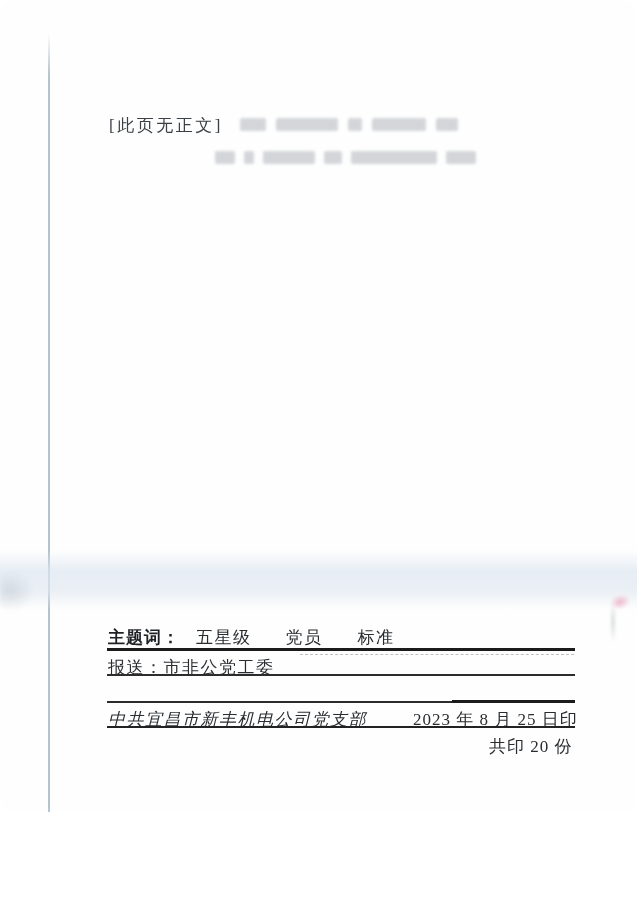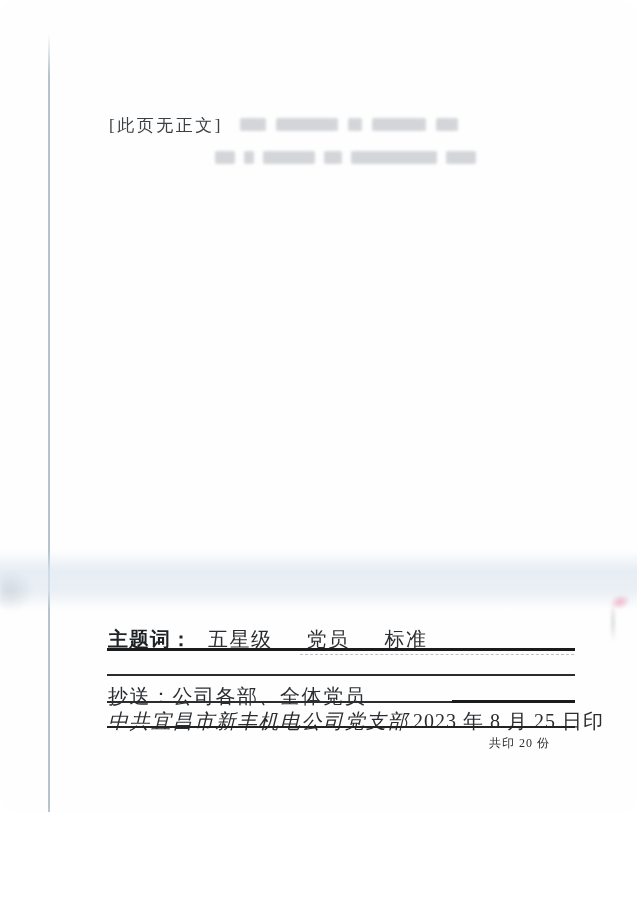--- a/index.html
+++ b/index.html
@@ -50,38 +50,38 @@
   
   .notice{
     position:absolute;left:109px;top:114px;
     font-size:17px;letter-spacing:2.5px;color:#3b4045;
     white-space:nowrap;
   }
   
   .bleed{position:absolute;display:flex;align-items:center;opacity:.55;filter:blur(1.6px);}
   .bleed .blob{height:13px;background:#b0b5bb;border-radius:2px;display:inline-block;}
   
-  .frow{position:absolute;white-space:nowrap;font-size:20px;letter-spacing:1.5px;color:#2a2d30;}
+  .frow{position:absolute;white-space:nowrap;font-size:17px;letter-spacing:1.5px;color:#2a2d30;}
   .subject-label{
     font-family:"Liberation Sans","DejaVu Sans",sans-serif;
     font-weight:700;letter-spacing:1px;color:#1f2225;
   }
   .term{display:inline-block;}
   .rule{position:absolute;left:107px;width:468px;background:#1b1b1b;}
   .rule-thick{height:3px;}
   .rule-thin{height:1.5px;background:#2c2c2c;}
   .rule-med{height:2px;background:#222;}
   .rule-dash{
     position:absolute;left:300px;width:274px;height:0;
     border-bottom:1px dashed #8a8f94;opacity:.55;background:none;
   }
   .rule-seg{position:absolute;height:2.5px;background:#1b1b1b;}
   .issuer{position:absolute;left:108px;font-style:italic;}
   .print-date{position:absolute;left:413px;letter-spacing:1px;}
-  .copies{position:absolute;left:489px;top:735px;font-size:12px;letter-spacing:1px;color:#2a2d30;white-space:nowrap;}
+  .copies{position:absolute;left:489px;top:735px;font-size:17px;letter-spacing:1px;color:#2a2d30;white-space:nowrap;}
 </style>
 </head>
 <body>
 
 <div class="page">
 
   <div class="edge-line"></div>
   <div class="scan-band"></div>
   <div class="edge-smudge"></div>
   <div class="red-mark"></div>
@@ -104,25 +104,25 @@
     <span class="blob" style="width:86px;"></span>
     <span class="blob" style="width:30px;"></span>
   </div>
 
   <div class="frow" style="left:108px;top:626px;">
     <span class="subject-label">主题词：</span><span class="term" style="margin-left:16px;">五星级</span><span class="term" style="margin-left:34px;">党员</span><span class="term" style="margin-left:35px;">标准</span>
   </div>
   <div class="rule rule-thick" style="top:648px;"></div>
   <div class="rule-dash" style="top:654px;"></div>
 
+  <div class="frow" style="left:108px;top:656px;">
+    <span>报送：</span><span>市非公党工委</span>
+  </div>
   <div class="rule rule-thin" style="top:674px;"></div>
 
-  <div class="frow" style="left:108px;top:683px;">
-    <span>抄送：</span><span>公司各部、全体党员</span>
-  </div>
   <div class="rule rule-thin" style="top:701px;"></div>
   <div class="rule-seg" style="left:452px;top:700px;width:123px;"></div>
 
   <div class="frow" style="left:0;top:708px;width:637px;">
     <span class="issuer">中共宜昌市新丰机电公司党支部</span>
     <span class="print-date">2023 年 8 月 25 日印</span>
   </div>
   <div class="rule rule-med" style="top:726px;"></div>
 
   <div class="copies">共印 20 份</div>

